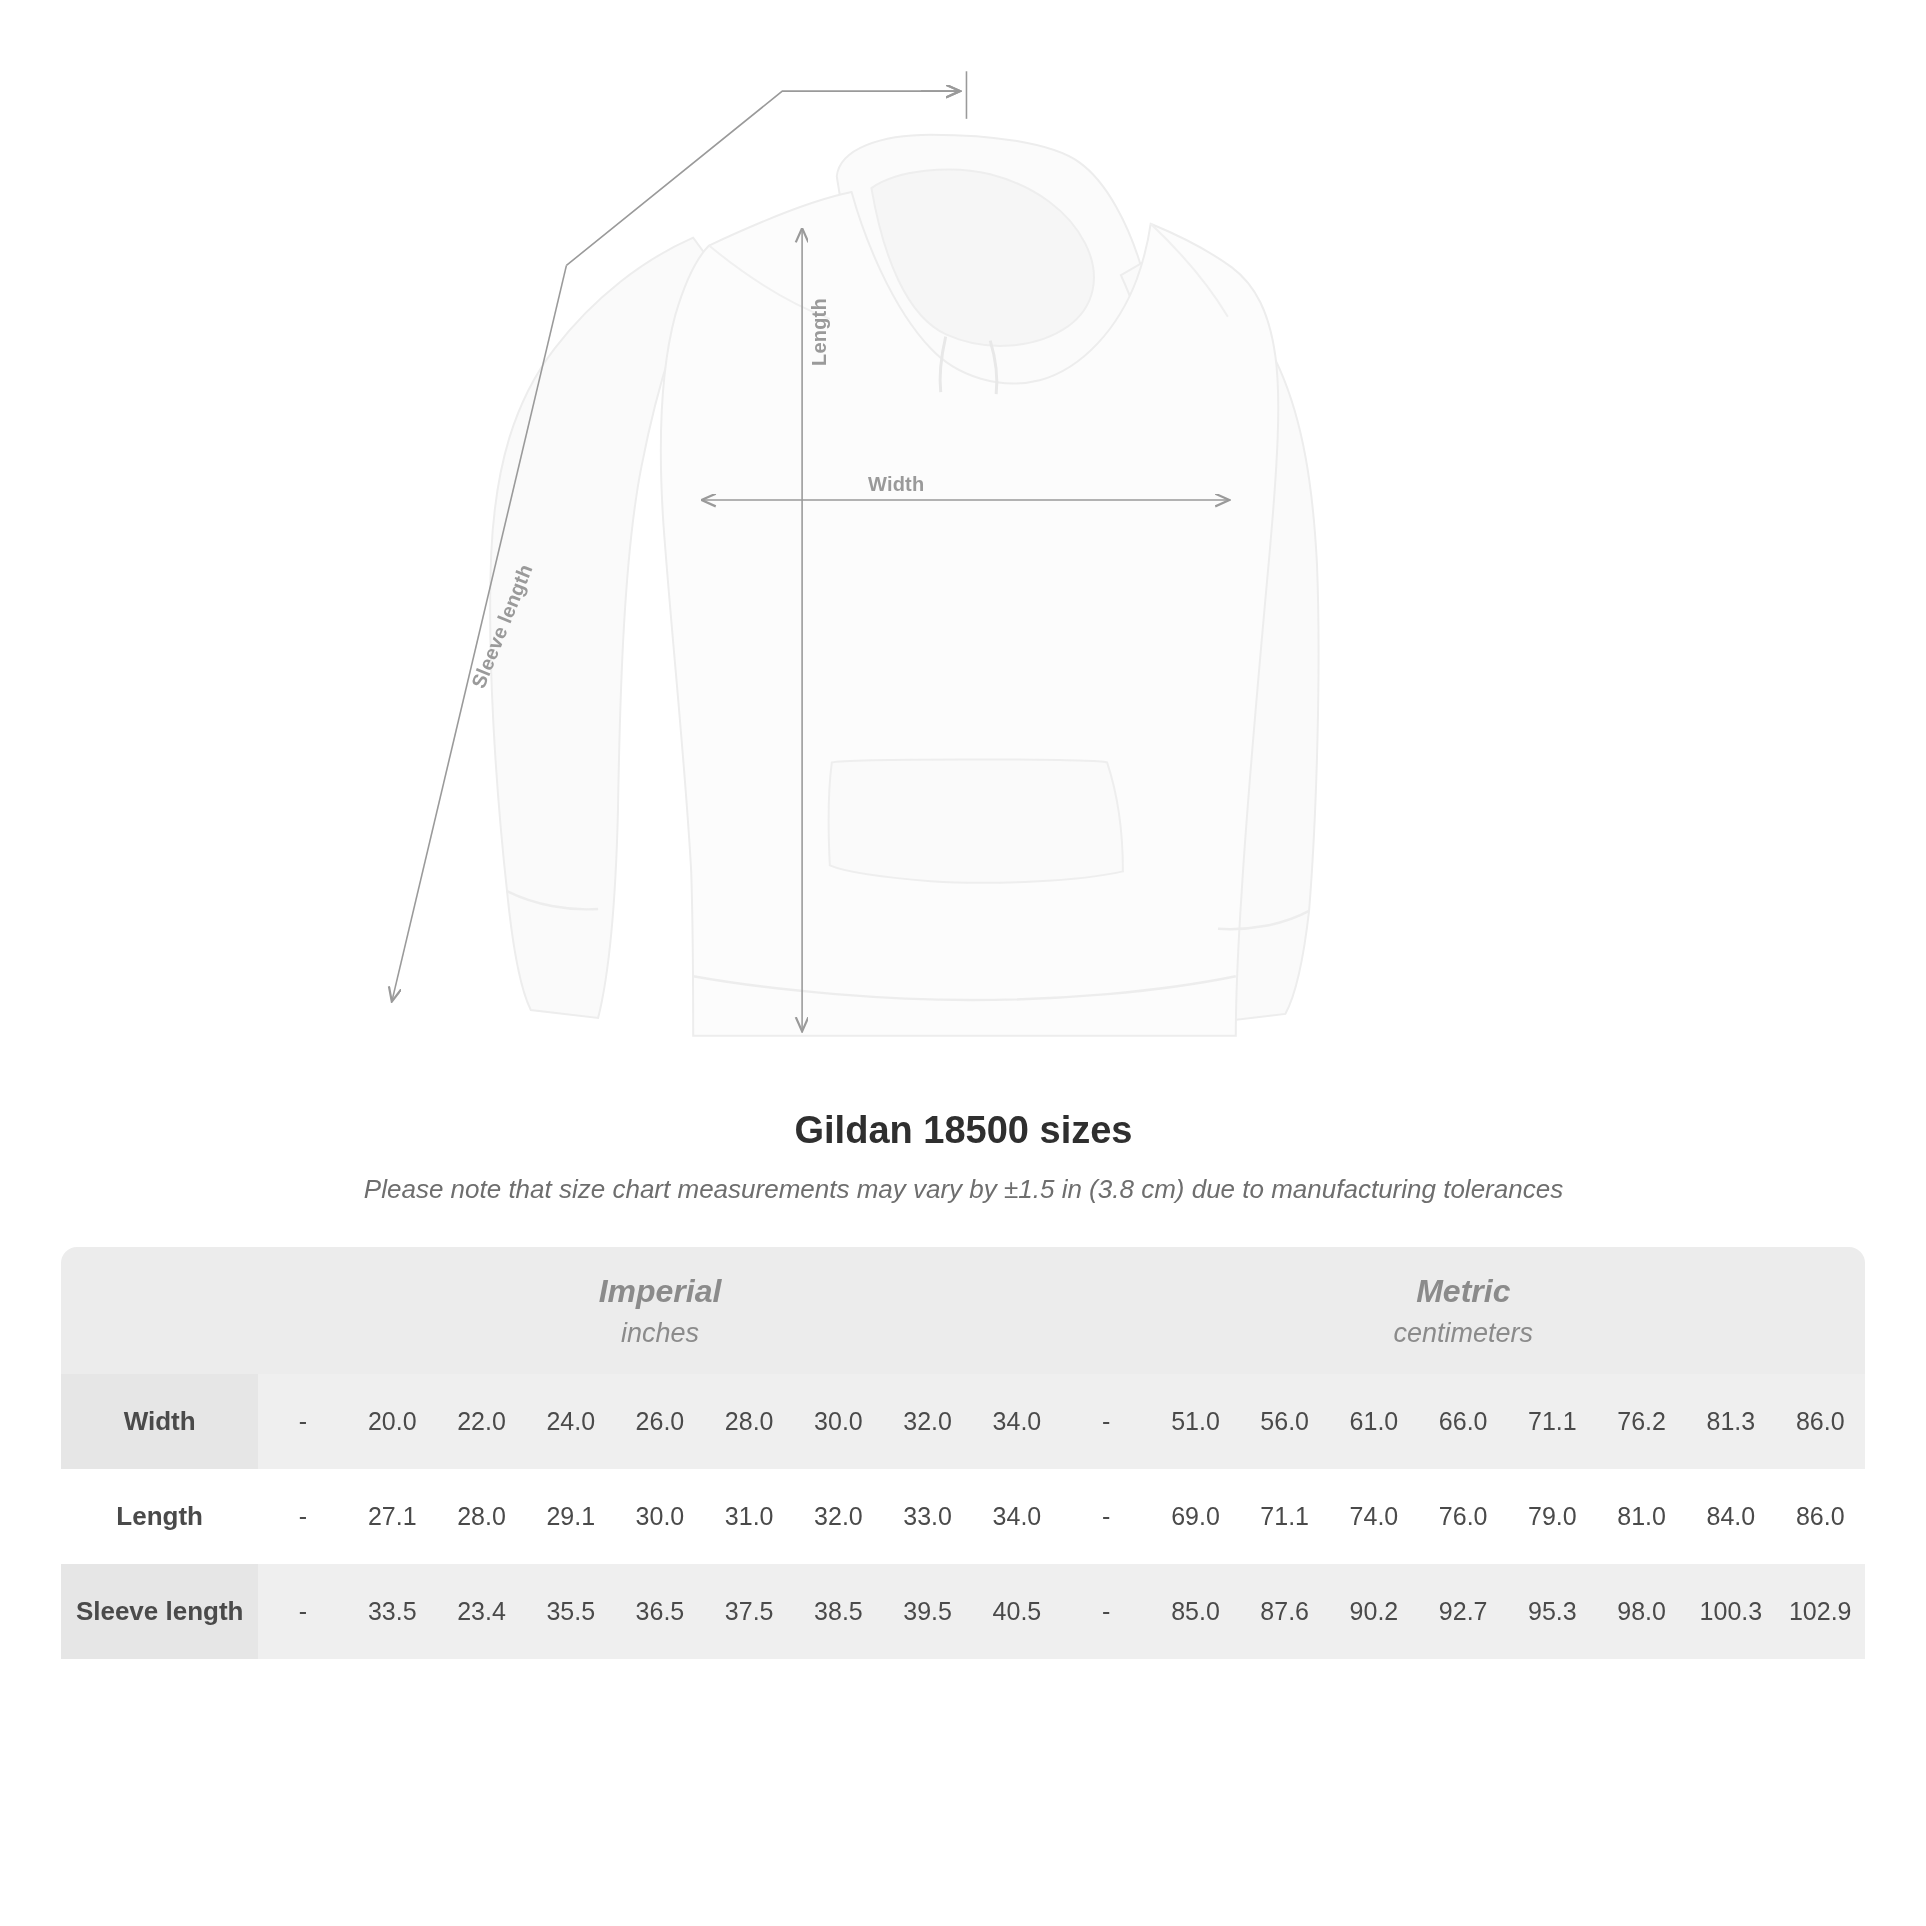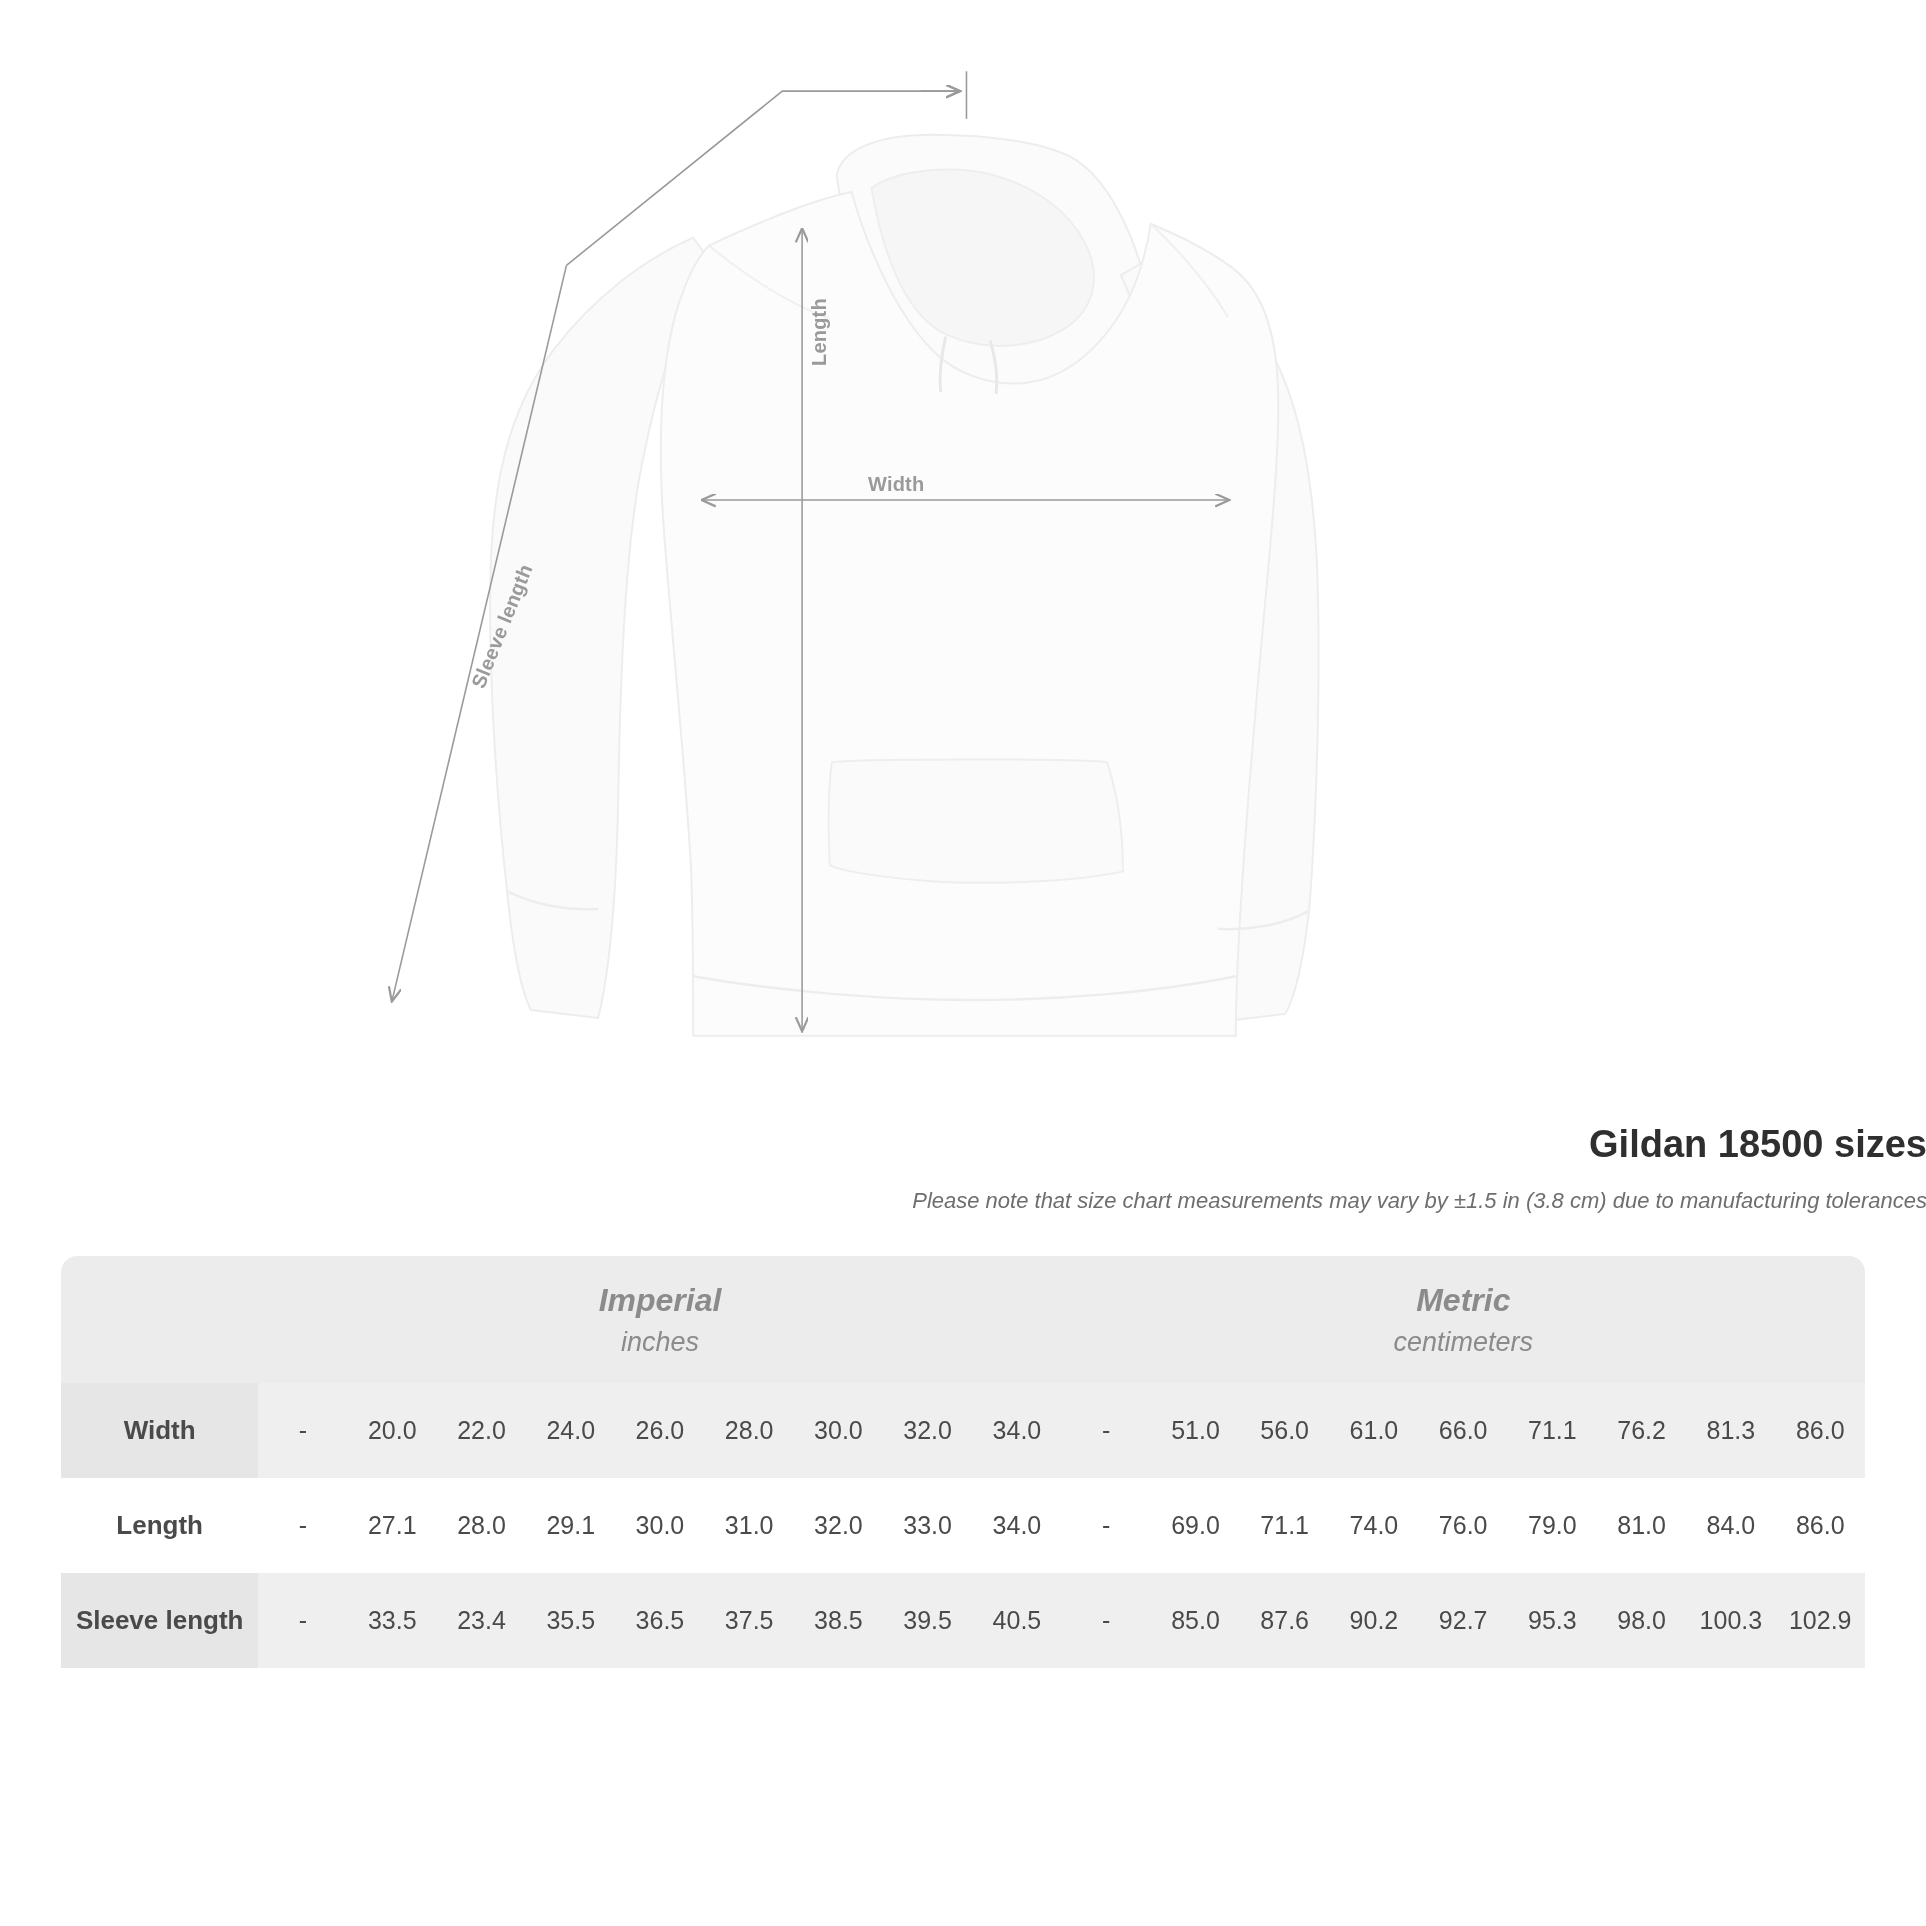--- a/index.html
+++ b/index.html
@@ -53,31 +53,31 @@
   .label-sleeve {
     left: 467px;
     top: 683px;
     transform: rotate(-68deg);
     transform-origin: left top;
     white-space: nowrap;
   }
 
   
   .title-block {
-    text-align: right;
-    margin-top: 14px;
+    text-align: center;
+    margin-top: 0;
   }
   .chart-title {
     font-size: 38px;
     font-weight: bold;
     color: #2f2f2f;
     margin: 0;
   }
   .chart-subtitle {
-    font-size: 22px;
+    font-size: 26px;
     font-style: italic;
     color: #6e6e6e;
     margin: 22px 0 0 0;
   }
 
   
   .table-wrap {
     margin: 42px 61px 0 61px;
   }
   table.size-table {

